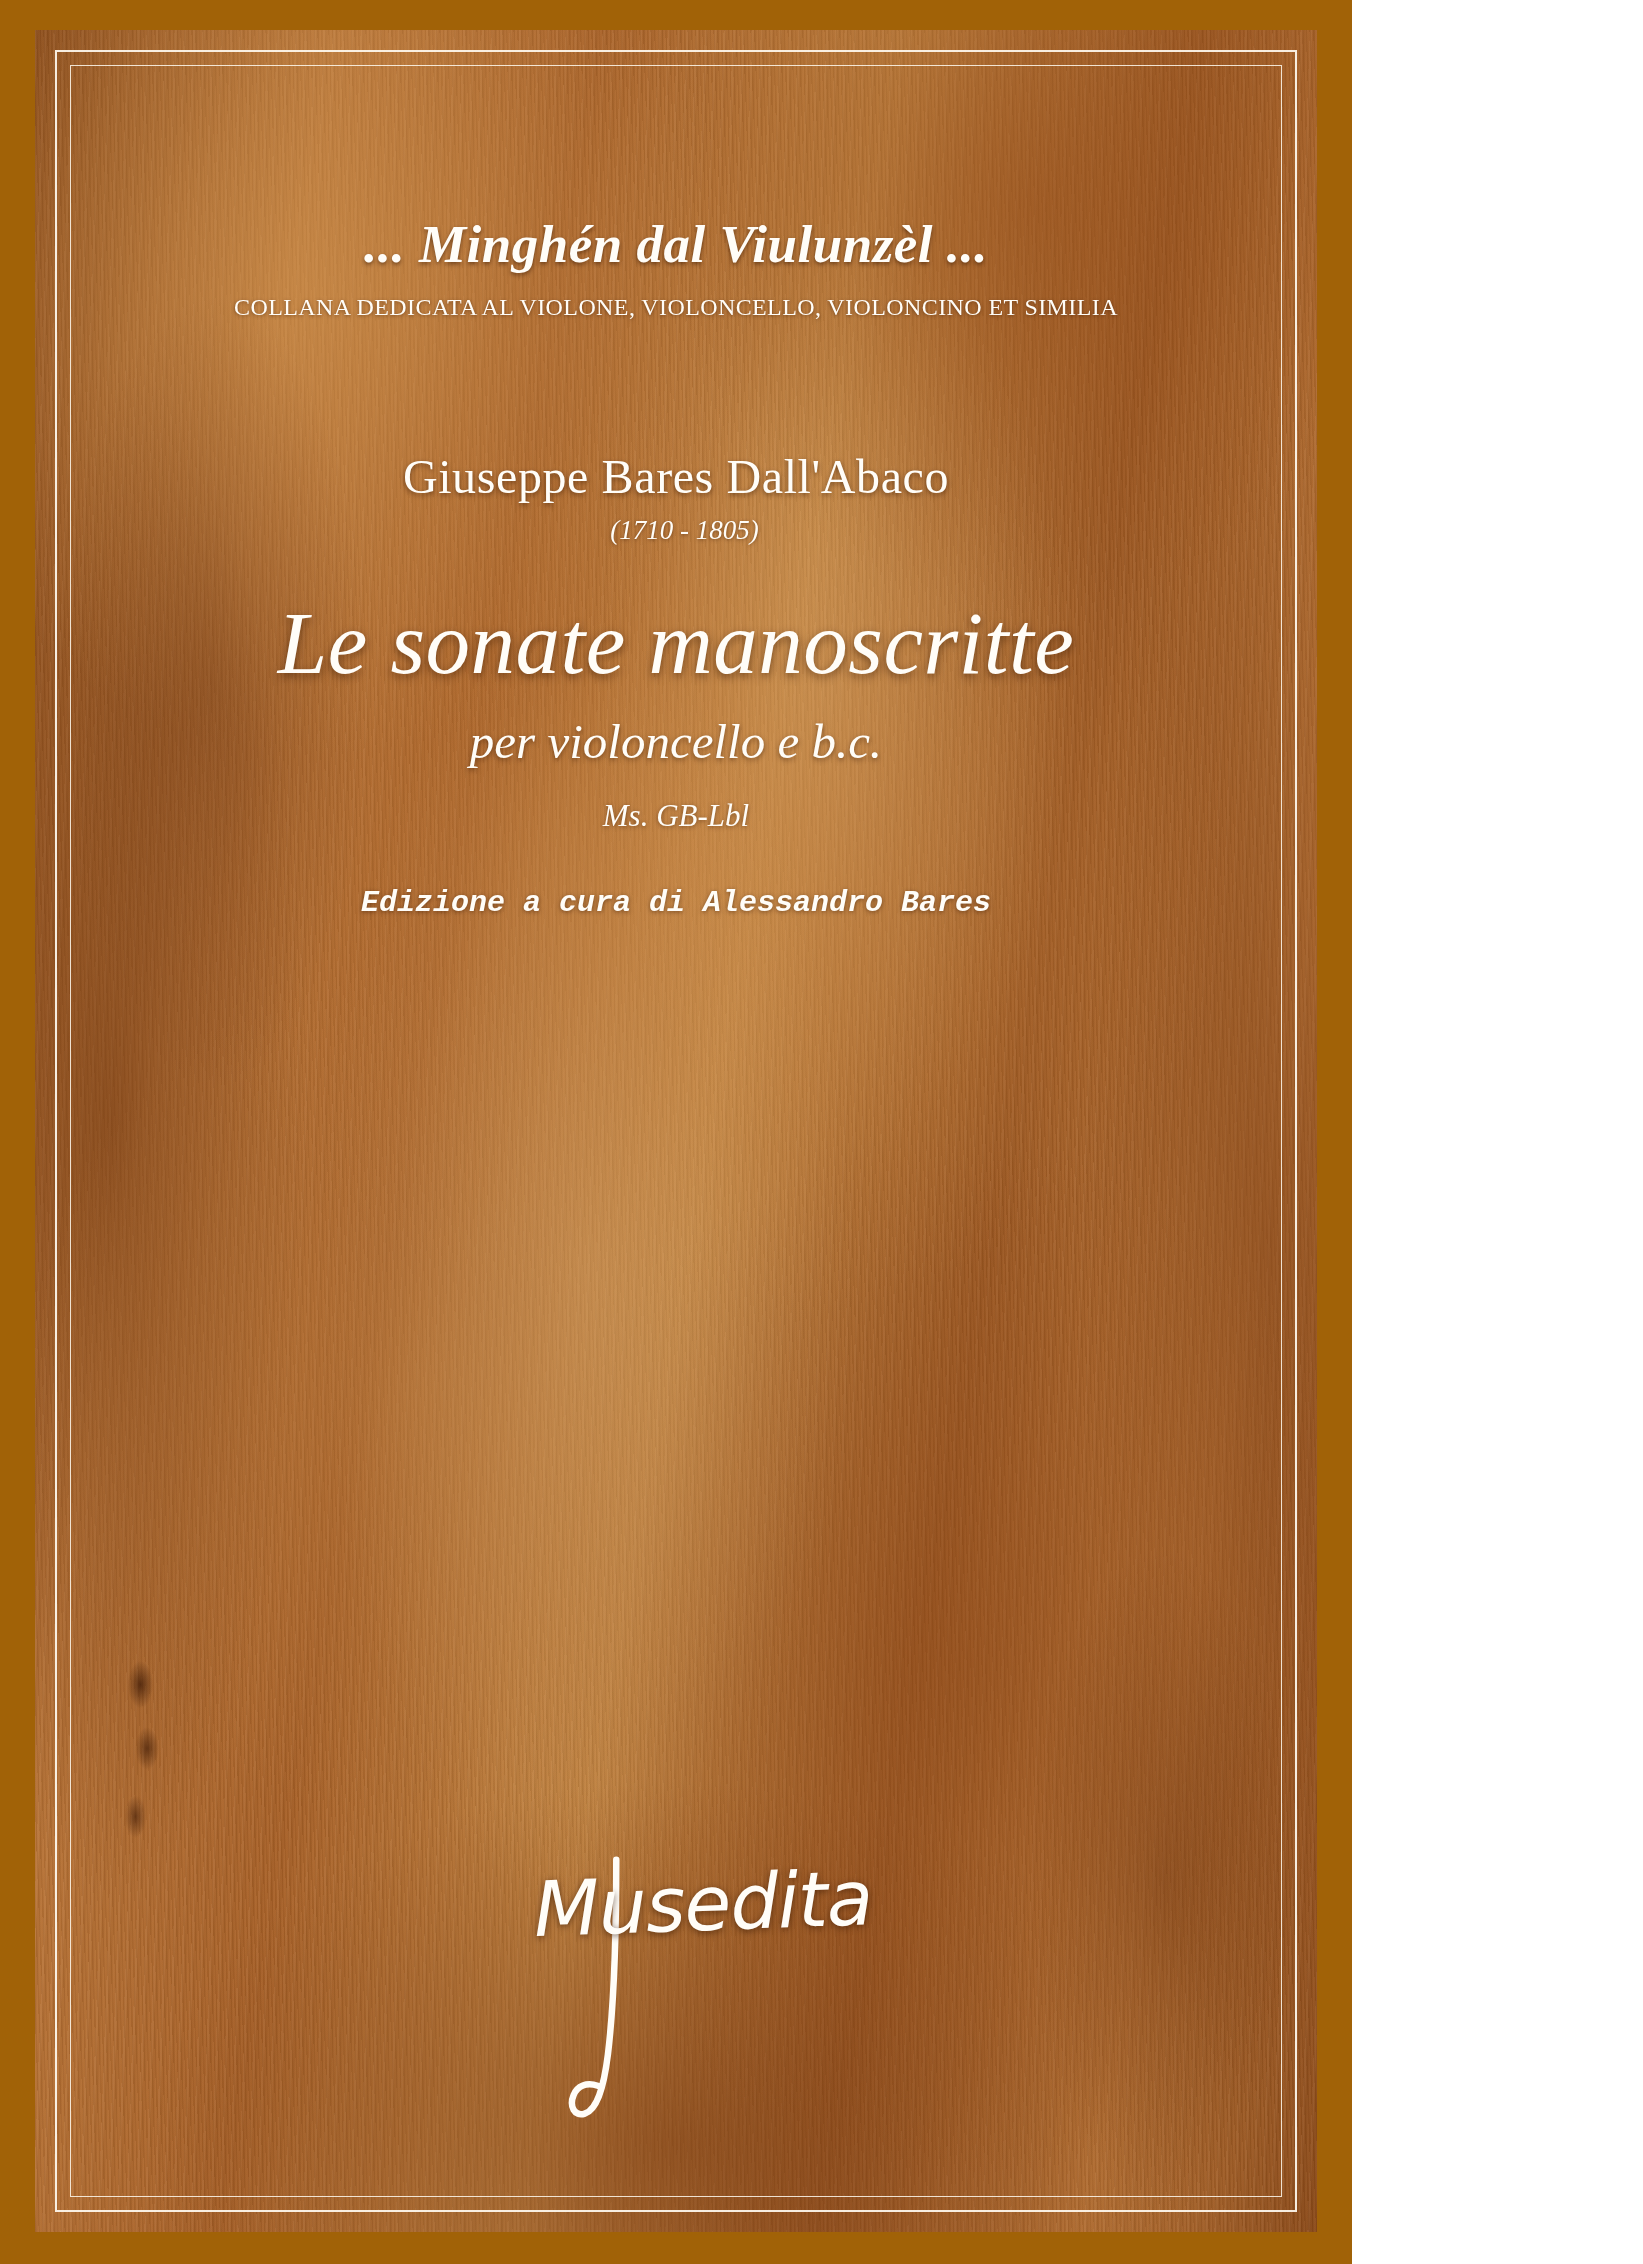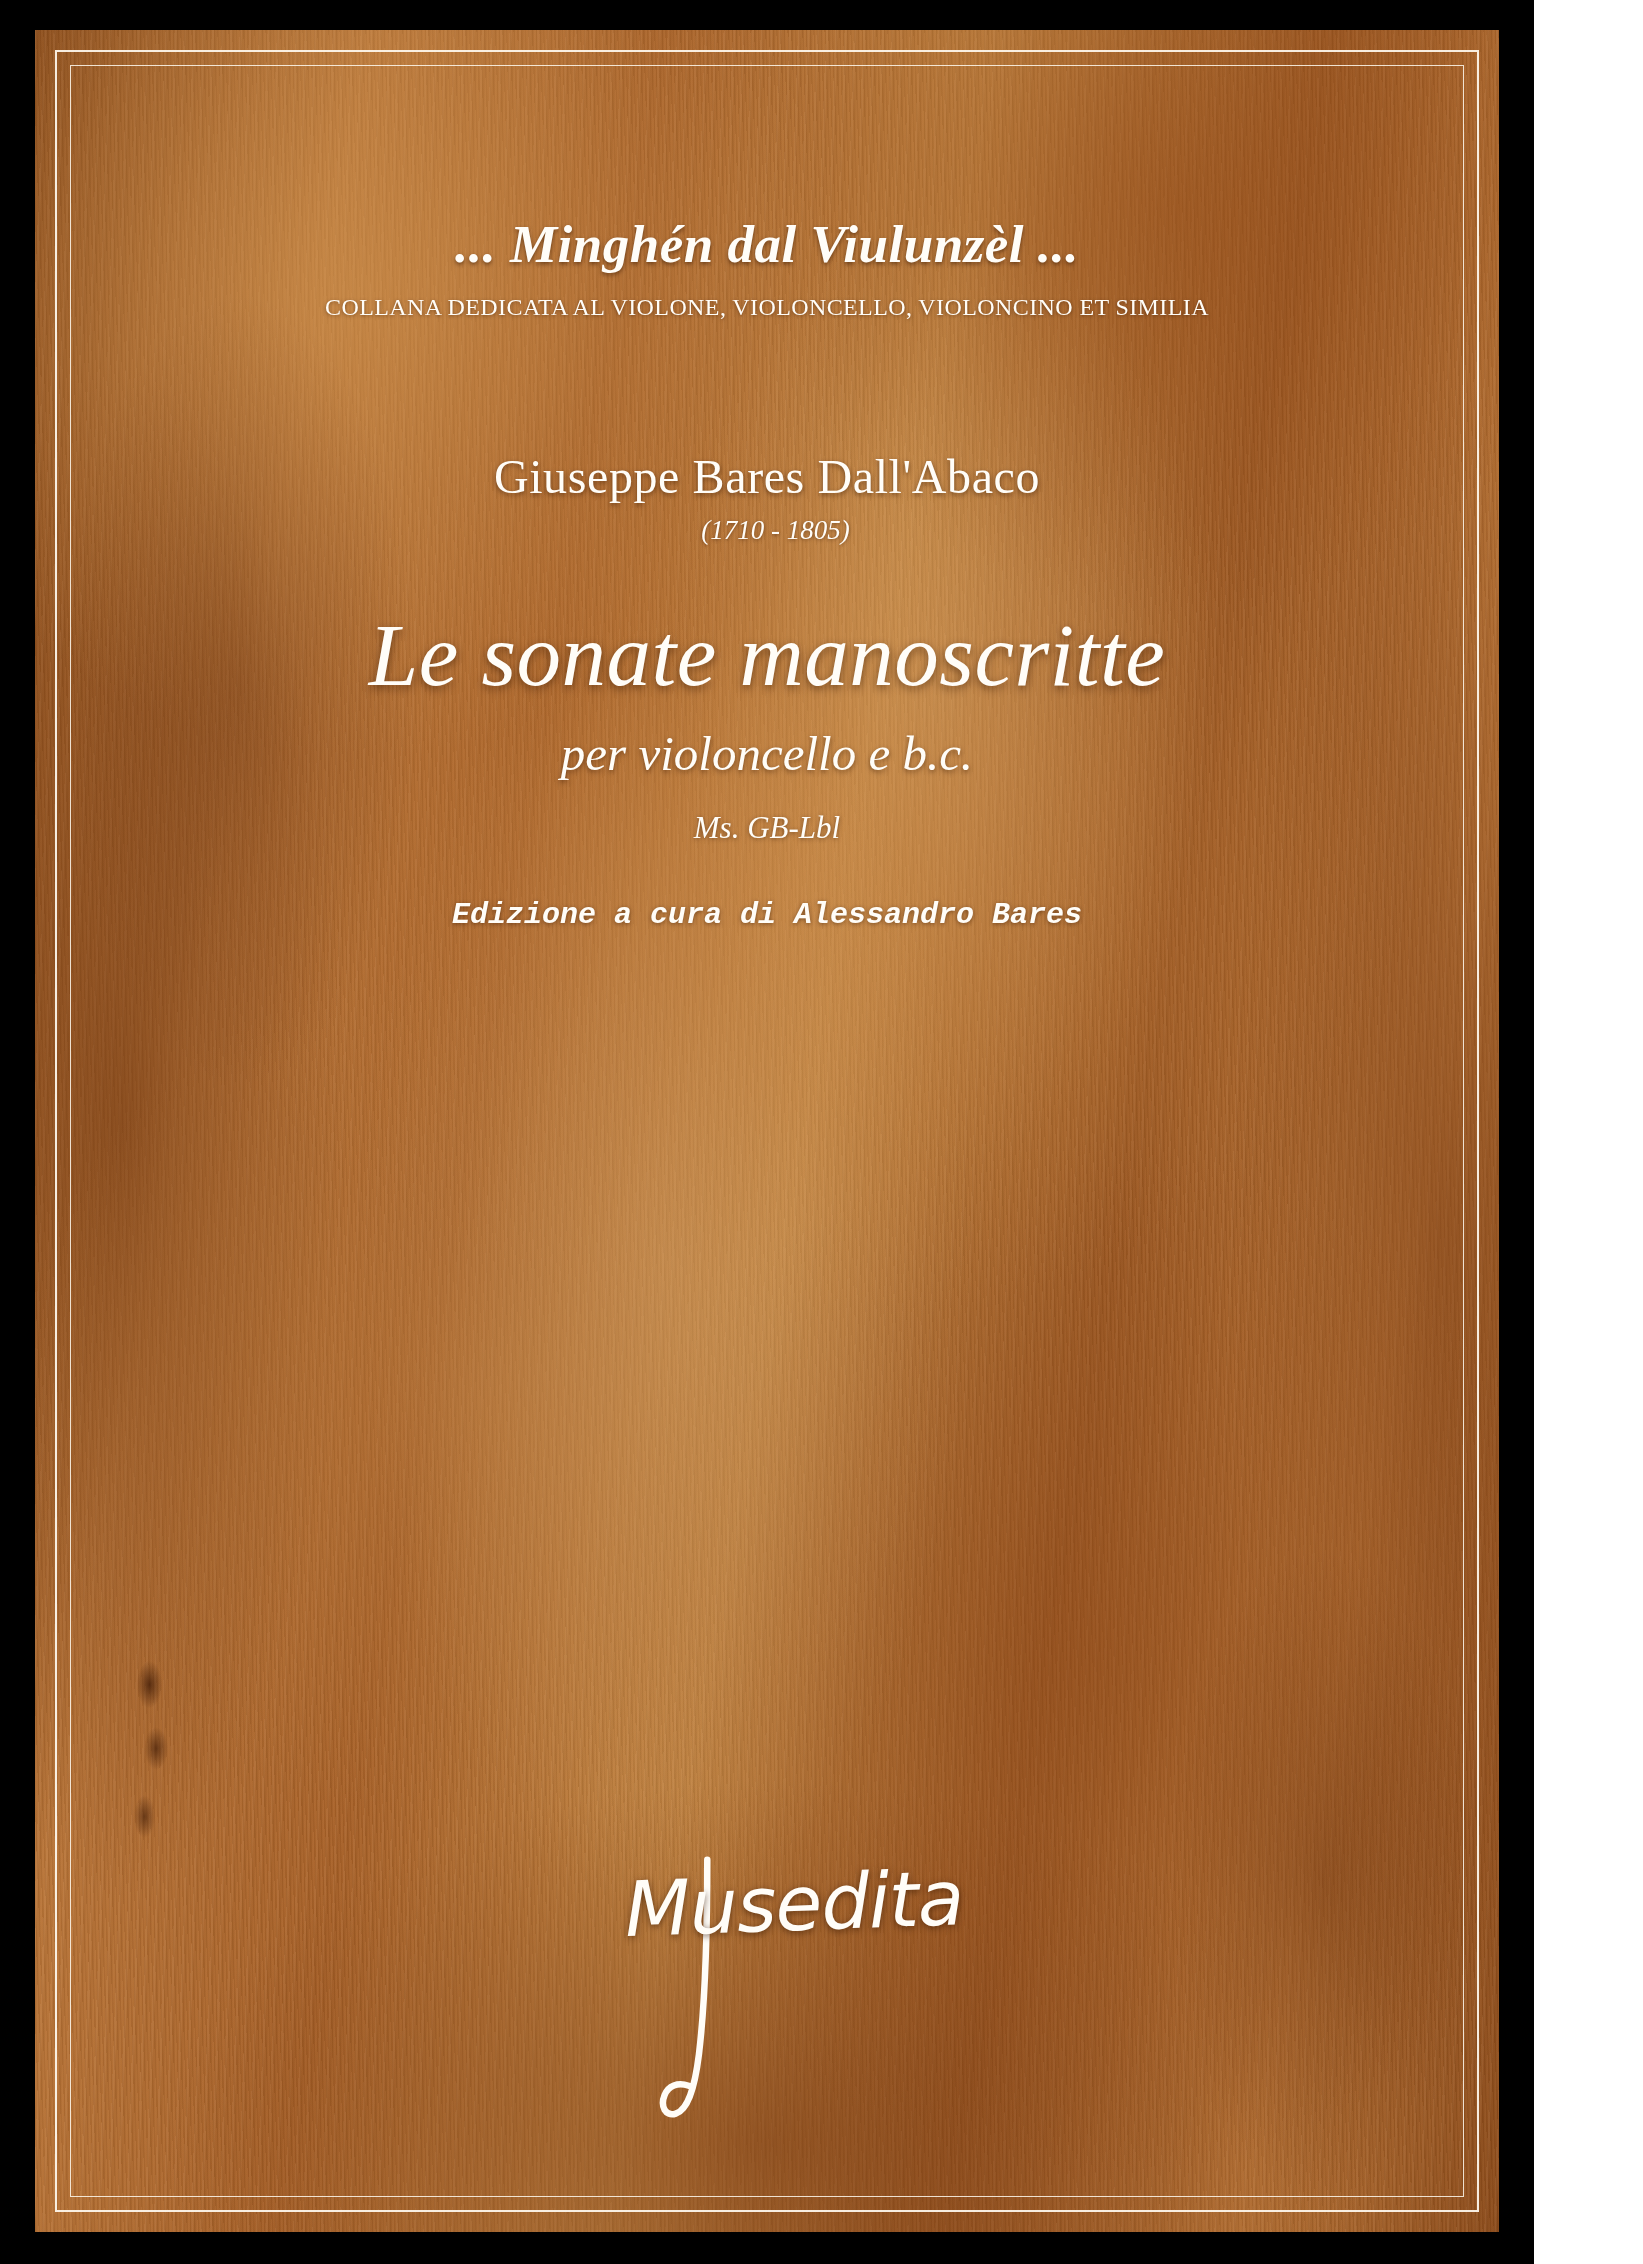--- a/index.html
+++ b/index.html
@@ -10,25 +10,25 @@
   body {
     width: 1644px;
     height: 2264px;
     overflow: hidden;
     font-family: "Liberation Serif", serif;
   }
 
   
   .cover {
     position: relative;
-    width: 1534px;
+    width: 1352px;
     height: 2264px;
     box-sizing: border-box;
     padding: 30px 35px 32px 35px;
-    background: #000000;
+    background: #a16207;
   }
 
   .wood {
     position: relative;
     width: 100%;
     height: 100%;
     overflow: hidden;
     background-color: #9c5a23;
     background-image:
       
@@ -138,21 +138,21 @@
   }
   .composer-dates {
     margin: 11px 0 0 17px;
     font-family: "Liberation Serif", serif;
     font-style: italic;
     font-size: 27px;
     text-shadow: 0 0.9px 3.7px rgba(50,20,0,0.5);
   }
 
   .work-title {
-    margin: 12px;
+    margin: 0;
     padding-top: 52px;
     font-family: "Liberation Serif", serif;
     font-style: italic;
     font-size: 89px;
     line-height: 1.02;
     letter-spacing: 0.5px;
     text-shadow: 0 2.8px 8.3px rgba(50,20,0,0.55);
   }
   .scoring {
     margin: 24px 0 0 0;

